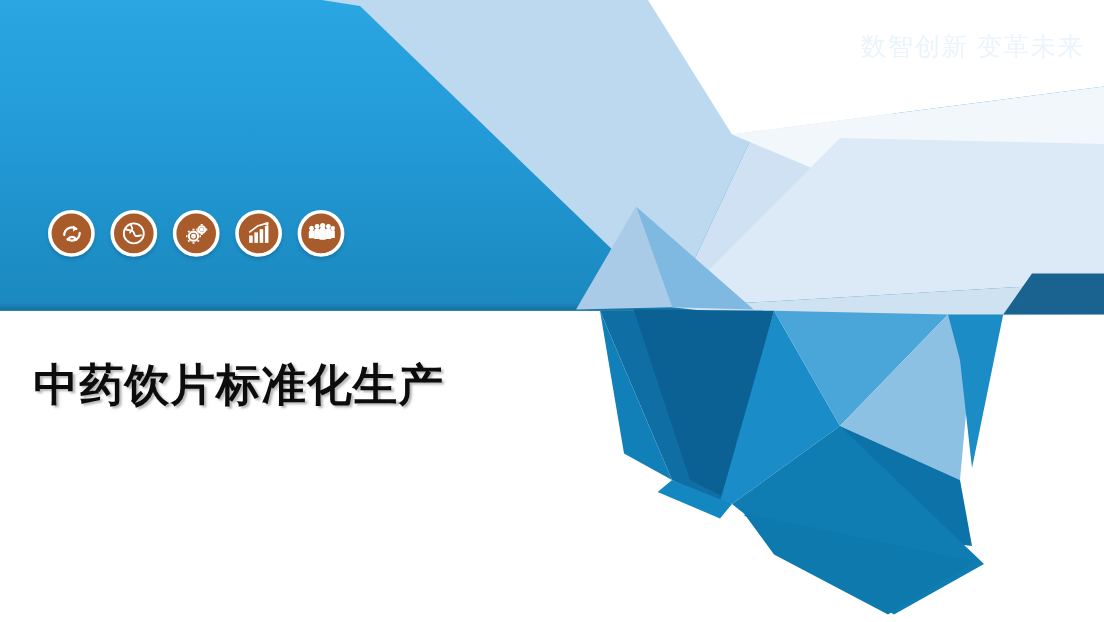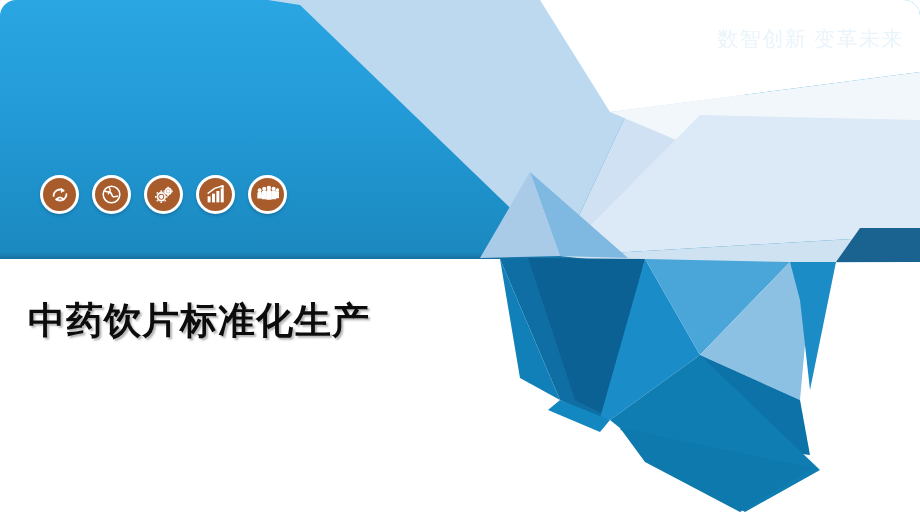--- a/index.html
+++ b/index.html
@@ -10,21 +10,20 @@
   body {
     font-family: "Liberation Sans", sans-serif;
   }
 
   #slide {
     position: relative;
     width: 920px;
     height: 518px;
     overflow: hidden;
     background: #ffffff;
-    border-radius: 16px;
   }
 
   
   .header-band {
     position: absolute;
     left: 0;
     top: 0;
     width: 920px;
     height: 259px;
     background: linear-gradient(180deg, #2aa6e2 0%, #239bd8 42%, #1d8ec6 82%, #1b88bf 100%);

